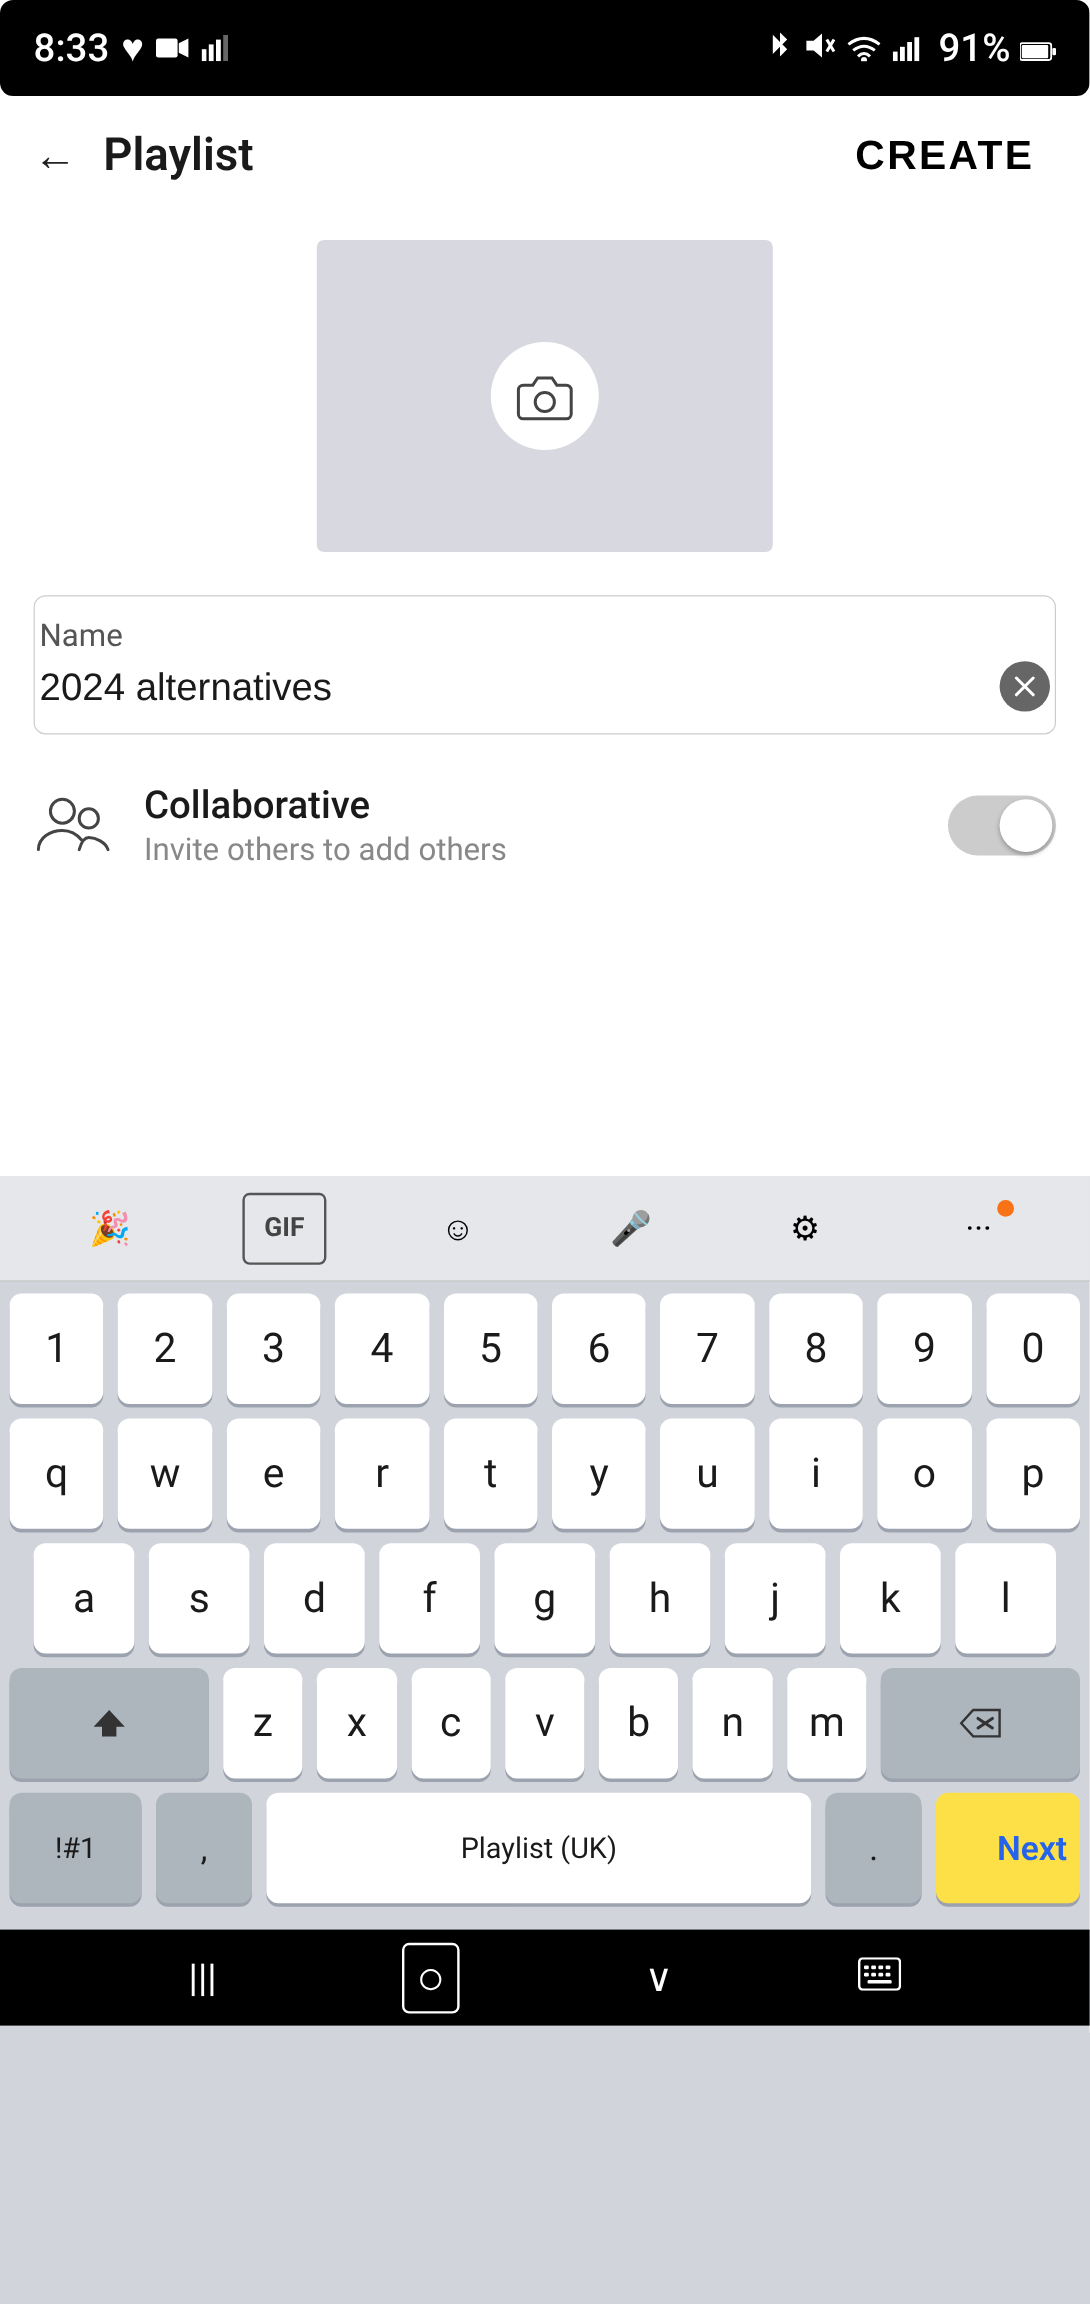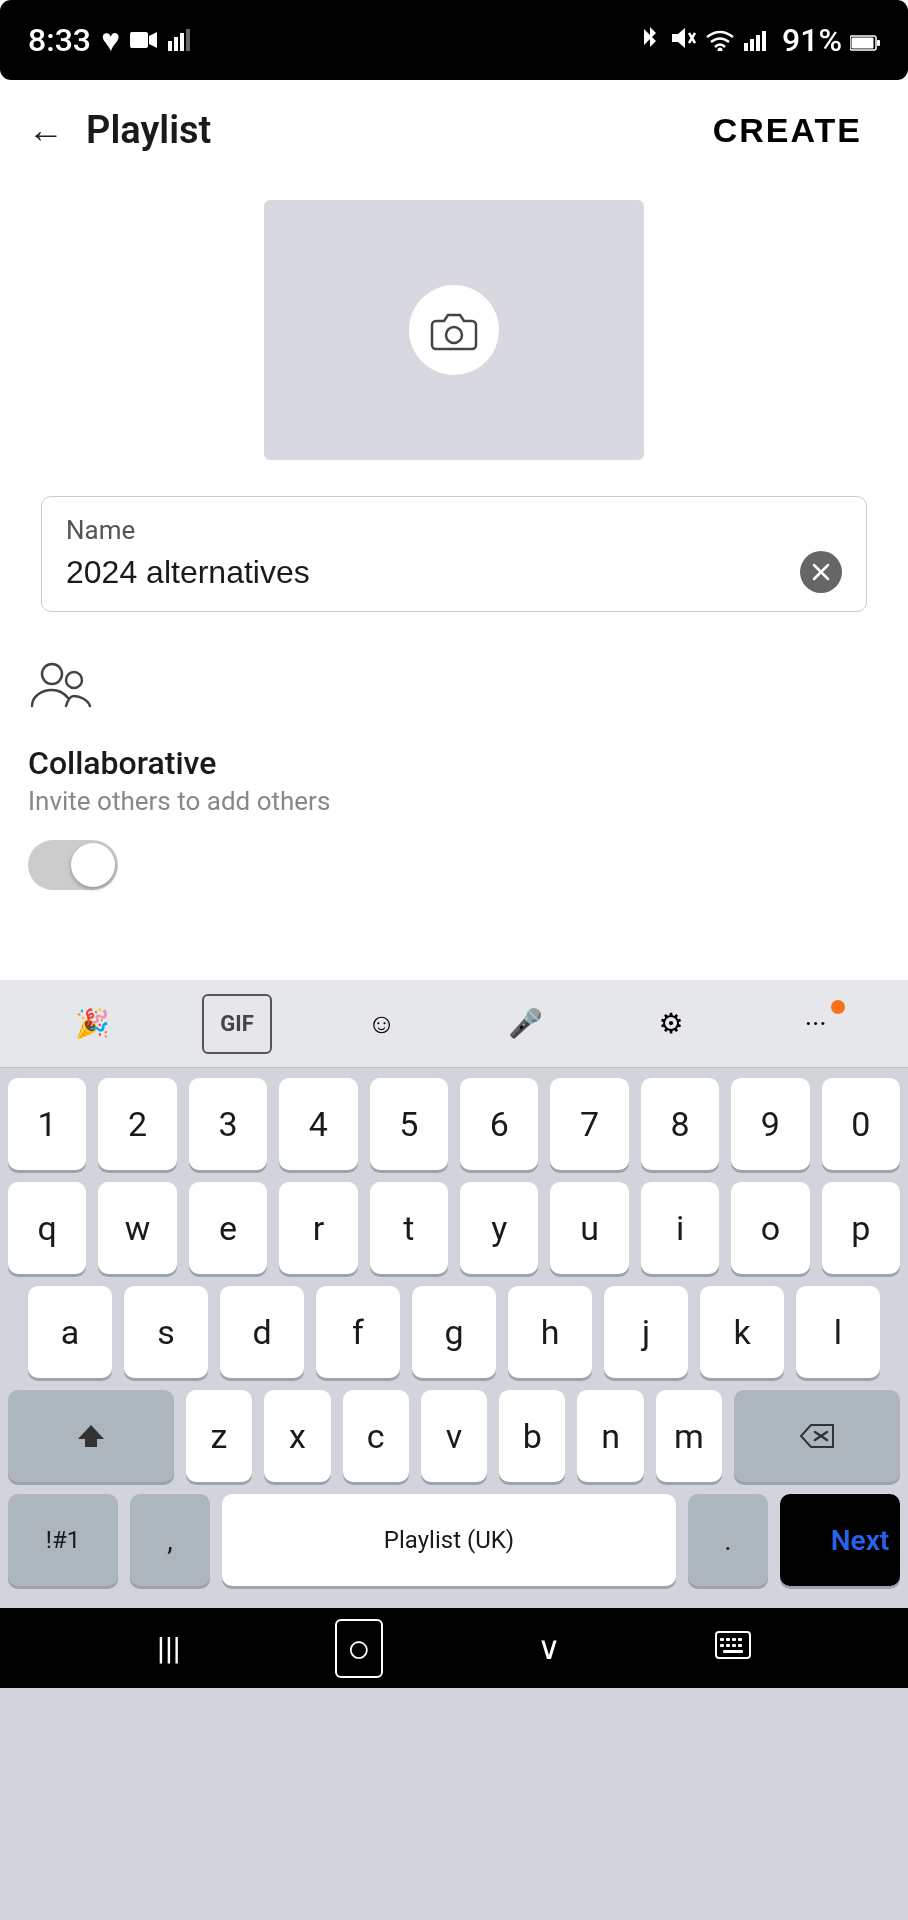--- a/index.html
+++ b/index.html
@@ -101,24 +101,24 @@
       justify-content: center;
     }
 
     .camera-icon-circle svg {
       width: 48px;
       height: 48px;
     }
 
     
     .name-section {
-      margin: 36px 41px 0;
+      margin: 36px 28px 0;
       border: 1.5px solid #cccccc;
       border-radius: 10px;
-      padding: 18px 24px;
+      padding: 18px 4px;
       position: relative;
       background: #ffffff;
     }
 
     .name-label {
       font-size: 26px;
       color: #555555;
       margin-bottom: 6px;
       display: block;
     }
@@ -152,22 +152,22 @@
 
     .clear-btn svg {
       width: 22px;
       height: 22px;
     }
 
     
     .collaborative-section {
       margin: 40px 28px 0;
       display: flex;
+      align-items: center;
       gap: 24px;
-      flex-direction: column;
     }
 
     .collab-icon {
       width: 68px;
       height: 68px;
       display: flex;
       align-items: center;
       justify-content: center;
       flex-shrink: 0;
     }
@@ -295,21 +295,21 @@
       flex: 2.5;
     }
 
     .kb-key.spacebar {
       flex: 5;
       max-width: 400px;
       font-size: 26px;
     }
 
     .kb-key.next-key {
-      background: #000000;
+      background: #fde047;
       color: #3b82f6;
       font-size: 30px;
       font-weight: 600;
       max-width: 120px;
       flex: 1.5;
       padding-left: 40px;
     }
 
     .nav-bar {
       background: #000000;

